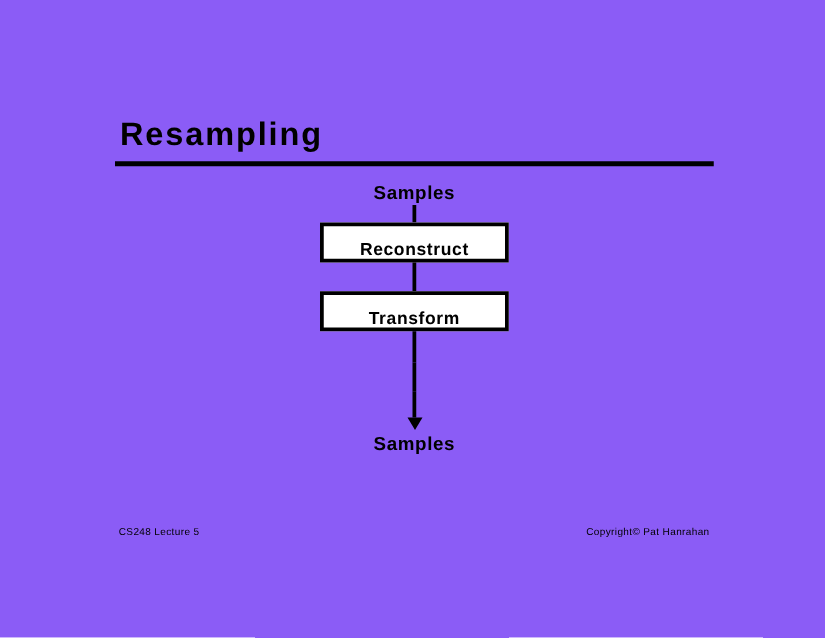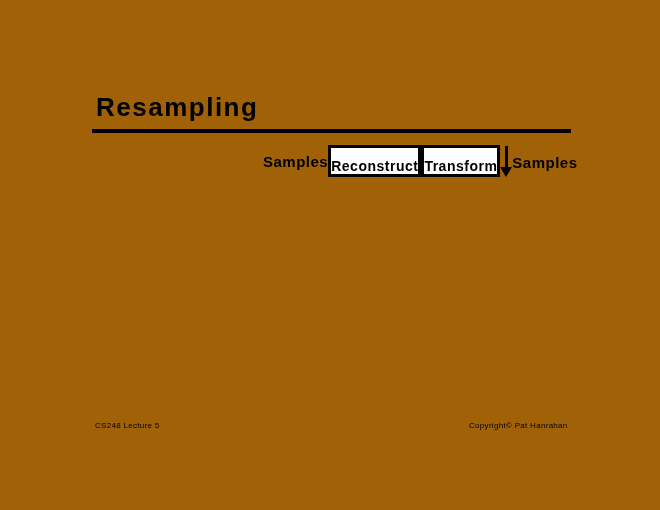--- a/index.html
+++ b/index.html
@@ -4,21 +4,21 @@
 <style>
   html, body {
     margin: 0;
     padding: 0;
     background: #ffffff;
   }
   .slide {
     position: relative;
     width: 660px;
     height: 510px;
-    background: #a16207;
+    background: #8b5cf6;
     font-family: "Liberation Sans", sans-serif;
     color: #000000;
     overflow: hidden;
   }
   .title {
     position: absolute;
     left: 96px;
     top: 92px;
     font-size: 26px;
     font-weight: bold;
@@ -33,21 +33,21 @@
     width: 479px;
     height: 4px;
     background: #000000;
   }
   .flow {
     position: absolute;
     left: 263px;
     top: 145px;
     width: 137px;
     display: flex;
-    flex-direction: row;
+    flex-direction: column;
     align-items: center;
   }
   .flow-label {
     font-size: 15px;
     font-weight: bold;
     letter-spacing: 0.5px;
     line-height: 19px;
     height: 19px;
     white-space: nowrap;
   }

